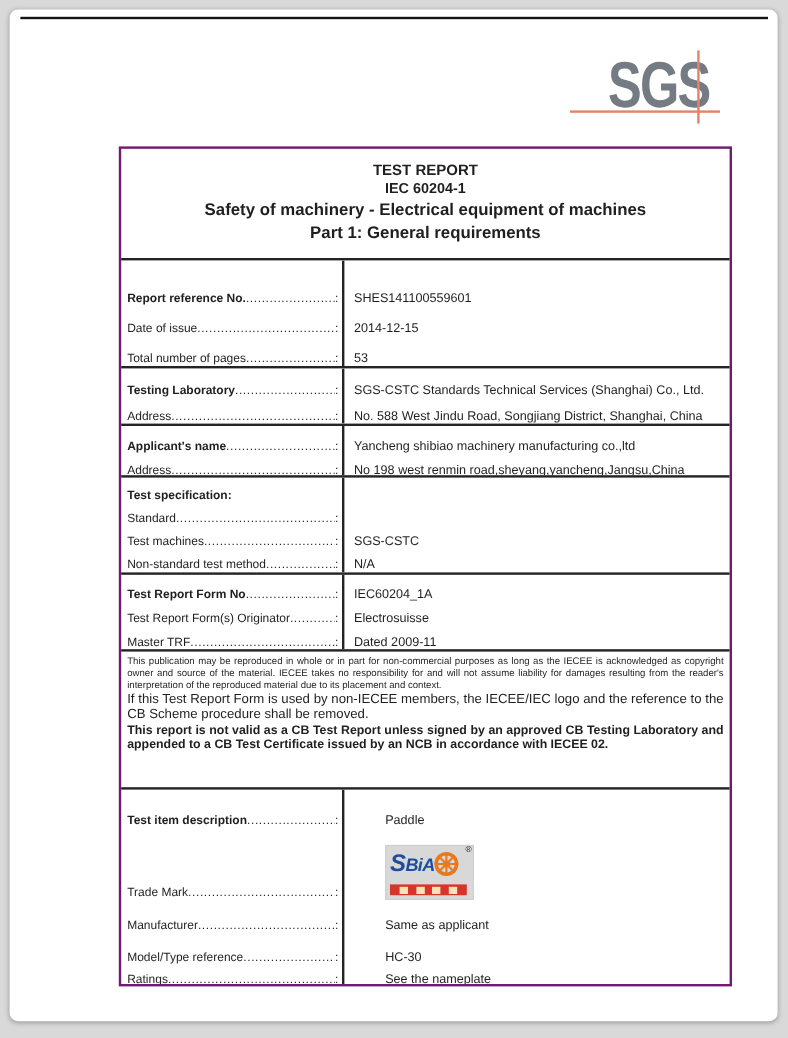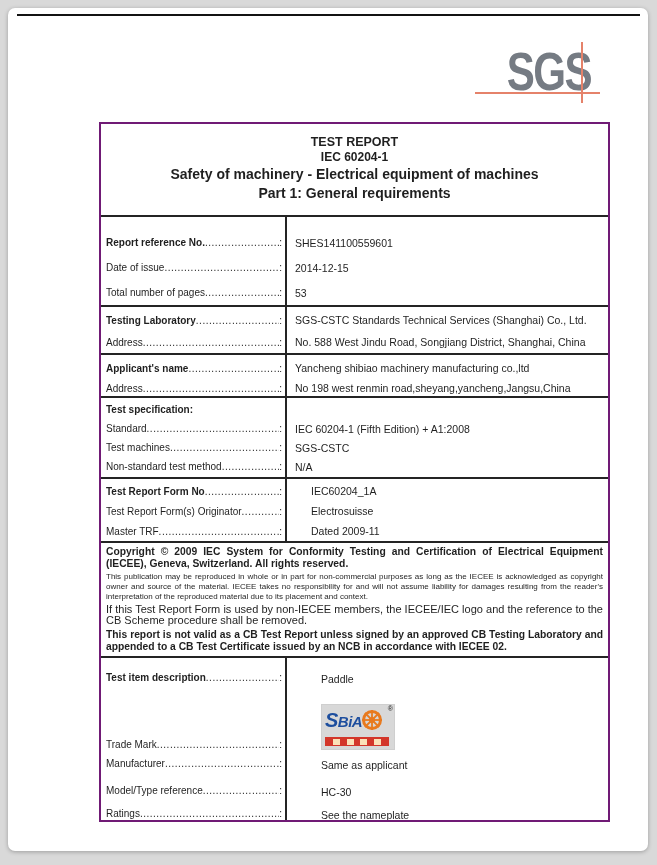--- a/index.html
+++ b/index.html
@@ -36,36 +36,36 @@
   .sec{position:relative;overflow:hidden;box-sizing:border-box;}
   .sec + .sec{border-top:2px solid #242424;}
   .sec.cols::after{content:"";position:absolute;left:184px;top:0;bottom:0;width:1.5px;background:#242424;}
 
   .title-block{height:91px;text-align:center;padding-top:11px;}
   .t1{font-size:12.5px;font-weight:bold;line-height:15px;}
   .t2{font-size:12px;font-weight:bold;line-height:15px;}
   .t3{font-size:14px;font-weight:bold;line-height:19px;}
   .t4{font-size:14px;font-weight:bold;line-height:19px;}
 
-  .row{display:flex;align-items:center;}
+  .row{display:flex;align-items:flex-end;}
   .cell-l{
     width:184px;box-sizing:border-box;display:flex;align-items:baseline;
     padding:0 3px 0 5px;overflow:hidden;font-size:10px;white-space:nowrap;
   }
   .cell-l .lbl{flex:0 0 auto;}
   .cell-l .dots{flex:1 1 auto;min-width:0;overflow:hidden;white-space:nowrap;letter-spacing:.5px;}
   .cell-l .colon{flex:0 0 auto;}
   .cell-v{flex:1;font-size:10.5px;padding-left:10px;white-space:nowrap;overflow:hidden;}
   .b{font-weight:bold;}
 
   .g-ref{height:90px;padding-top:13px;}   .g-ref .row{height:25px;}
   .g-lab{height:48px;padding-top:2px;}    .g-lab .row{height:22px;}
   .g-app{height:43px;padding-top:3px;}    .g-app .row{height:20px;}
   .g-spec{height:81px;padding-top:2px;}   .g-spec .row{height:19px;}
-  .g-trf{height:64px;padding-top:2px;}    .g-trf .row{height:20px;gap:16px;}
+  .g-trf{height:64px;padding-top:2px;}    .g-trf .row{height:20px;}
   .g-item{height:164px;padding-top:6px;}
   .g-item .row-std{height:27px;}
   .g-item .row-first{height:26px;}
   .g-item .row-tm{height:60px;align-items:flex-end;}
   .g-item .row-last{height:18px;}
   .g-item .cell-v{padding-top:3px;padding-left:36px;}
 
   .g-copy{height:115px;padding:3px 5px 0 5px;}
   .g-copy p{margin:0 0 2px 0;text-align:justify;}
   .cp-bold{font-size:10.3px;line-height:11.8px;font-weight:bold;}
@@ -183,21 +183,20 @@
             <span class="lbl b">Test specification:</span>
           </div>
         <div class="cell-v"></div>
       </div>
       <div class="row">
         <div class="cell-l">
             <span class="lbl">Standard </span>
             <span class="dots">......................................................................................</span>
             <span class="colon">:</span>
           </div>
-        <div class="cell-v">IEC 60204-1 (Fifth Edition) + A1:2008</div>
       </div>
       <div class="row">
         <div class="cell-l">
             <span class="lbl">Test machines </span>
             <span class="dots">......................................................................................</span>
             <span class="colon">:</span>
           </div>
         <div class="cell-v">SGS-CSTC</div>
       </div>
       <div class="row">
@@ -231,21 +230,20 @@
         <div class="cell-l">
             <span class="lbl">Master TRF</span>
             <span class="dots">......................................................................................</span>
             <span class="colon">:</span>
           </div>
         <div class="cell-v">Dated 2009-11</div>
       </div>
     </div>
 
     <div class="sec g-copy">
-      <p class="cp-bold">Copyright © 2009 IEC System for Conformity Testing and Certification of Electrical Equipment (IECEE), Geneva, Switzerland. All rights reserved.</p>
       <p class="cp-small">This publication may be reproduced in whole or in part for non-commercial purposes as long as the IECEE is acknowledged as copyright owner and source of the material. IECEE takes no responsibility for and will not assume liability for damages resulting from the reader's interpretation of the reproduced material due to its placement and context.</p>
       <p class="cp-norm">If this Test Report Form is used by non-IECEE members, the IECEE/IEC logo and the reference to the CB Scheme procedure shall be removed.</p>
       <p class="cp-bold">This report is not valid as a CB Test Report unless signed by an approved CB Testing Laboratory and appended to a CB Test Certificate issued by an NCB in accordance with IECEE 02.</p>
     </div>
 
     <div class="sec cols g-item">
       <div class="row row-first">
         <div class="cell-l">
             <span class="lbl b">Test item description </span>
             <span class="dots">......................................................................................</span>

